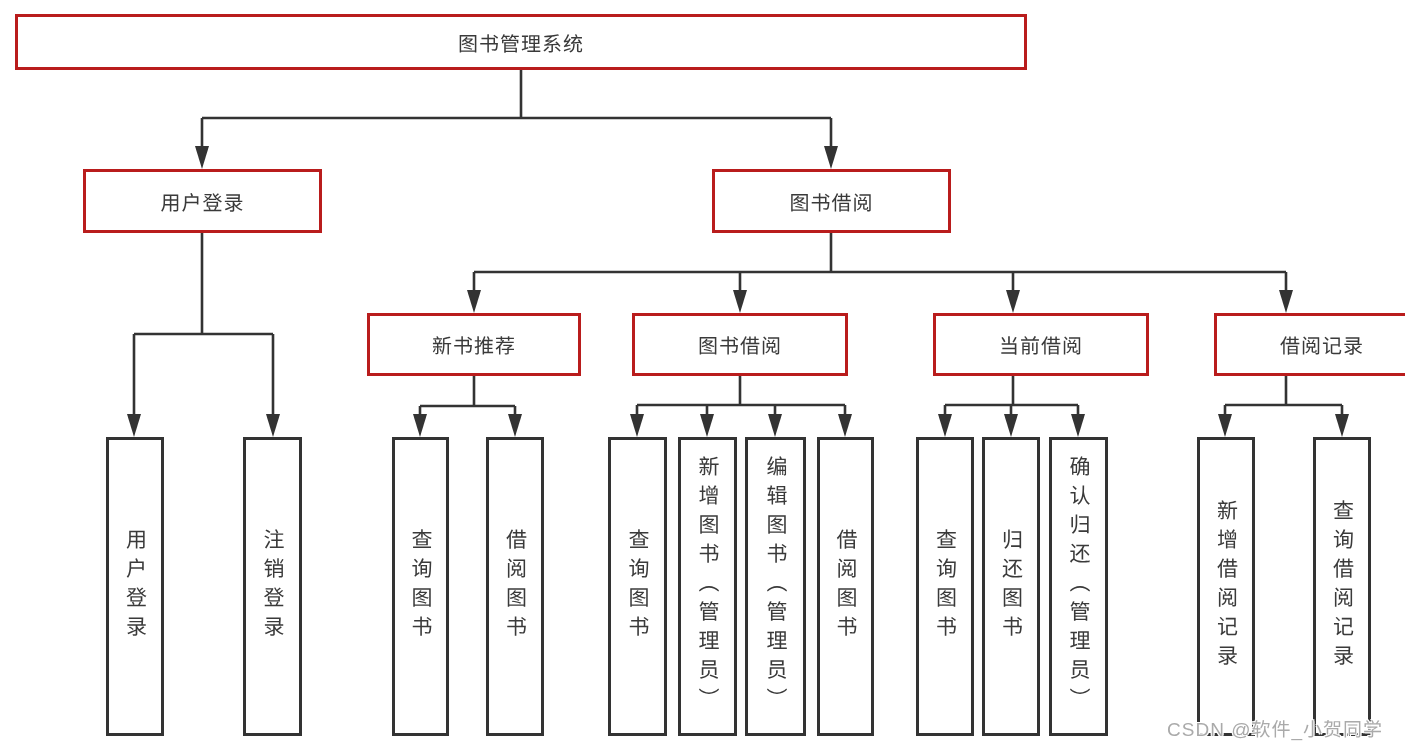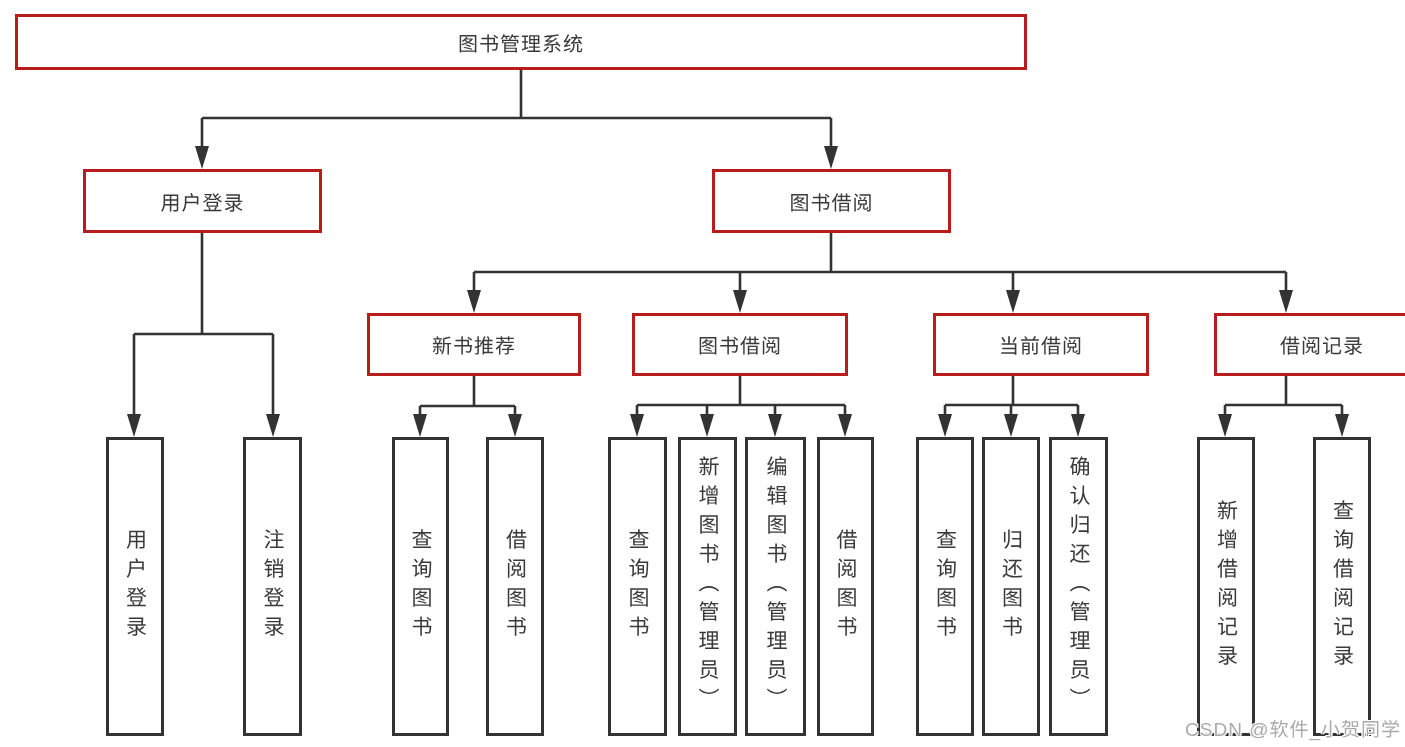--- a/index.html
+++ b/index.html
@@ -66,21 +66,21 @@
   #l-bb-edit     { left: 745px;  width: 61px; }
   #l-bb-borrow   { left: 817px;  width: 57px; }
   #l-cb-query    { left: 916px;  width: 58px; }
   #l-cb-return   { left: 982px;  width: 58px; }
   #l-cb-confirm  { left: 1049px; width: 59px; }
   #l-br-add      { left: 1197px; width: 58px; }
   #l-br-query    { left: 1313px; width: 58px; }
 
   .watermark {
     position: absolute;
-    right: 4px;
+    right: 22px;
     bottom: 6px;
     font-size: 19px;
     color: #aaaaaa;
     letter-spacing: 1px;
     text-shadow: 1px 1px 0 #ffffff, -1px -1px 0 #ffffff, 1px -1px 0 #ffffff, -1px 1px 0 #ffffff;
     white-space: nowrap;
   }
 </style>
 </head>
 <body>

